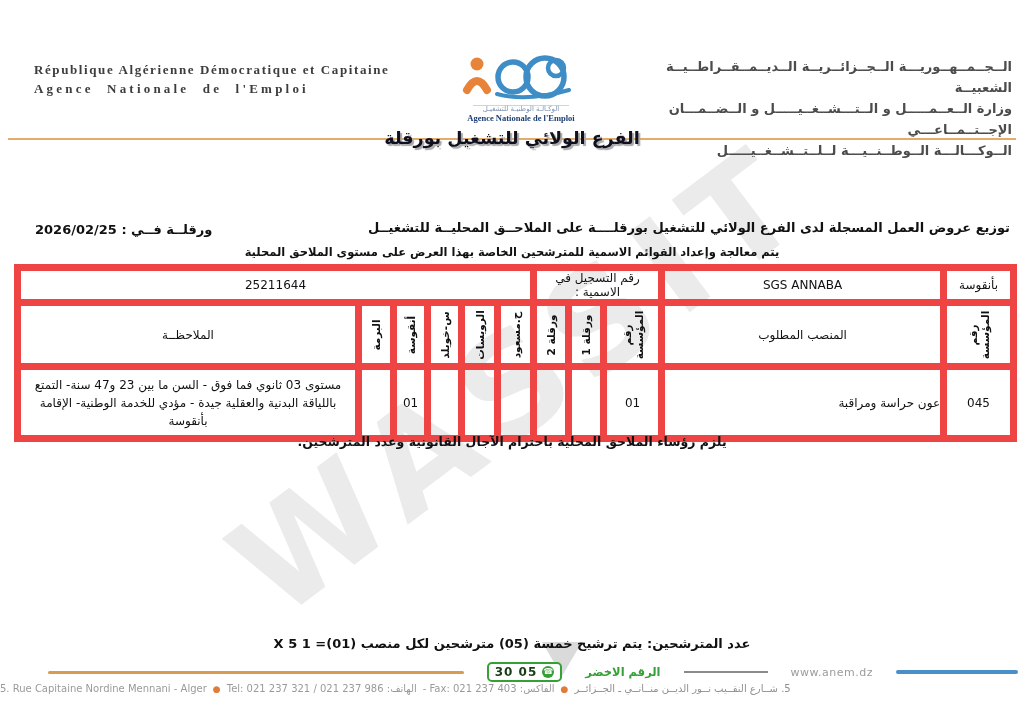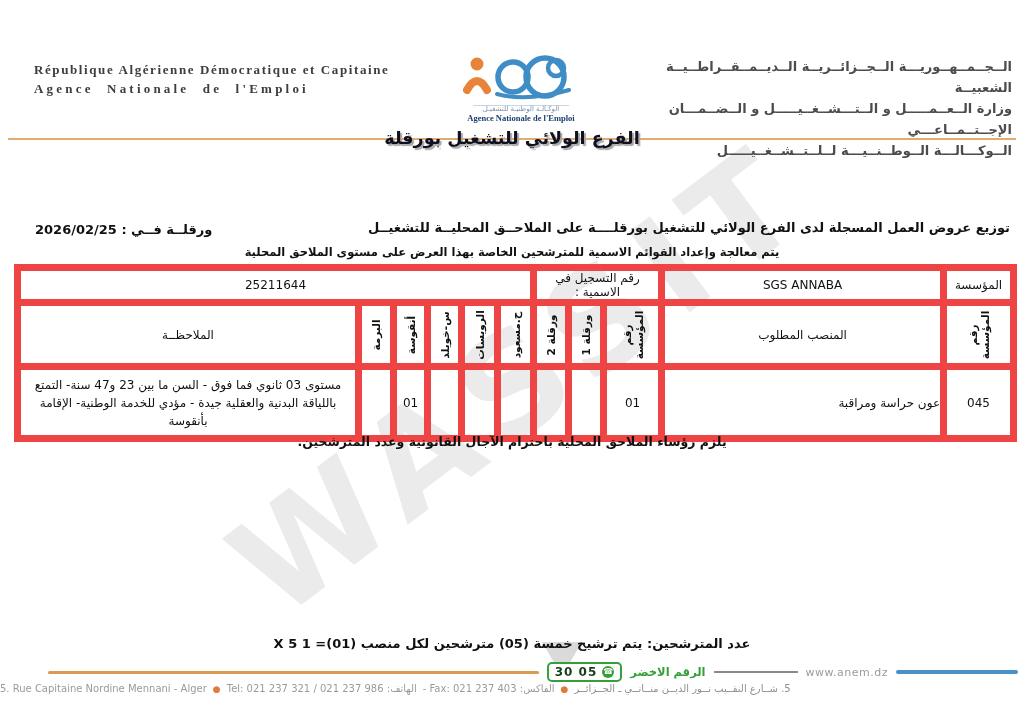--- a/index.html
+++ b/index.html
@@ -49,21 +49,21 @@
   .vtext{position:absolute;left:50%;top:50%;transform:translate(-50%,-50%) rotate(-90deg);
          white-space:nowrap;font-size:10.5px;font-weight:bold;direction:rtl;}
   .vtext.wrap2{white-space:normal;width:56px;text-align:center;line-height:1.15;}
   .hdr-wide{text-align:center;font-size:12.5px;}
   
   .obligation{left:0;top:434px;width:100%;text-align:center;direction:rtl;
               font-size:12.5px;font-weight:bold;}
   .candidates{left:0;top:636px;width:100%;text-align:center;direction:rtl;
               font-size:13px;font-weight:bold;}
   
-  .footer-rules{left:48px;top:662px;width:970px;display:flex;align-items:center;gap:8px;}
+  .footer-rules{left:48px;top:662px;width:970px;display:flex;align-items:center;gap:23px;}
   .orange-line{flex:1;height:3px;background:#d99a52;border-radius:2px;}
   .green-badge{display:flex;align-items:center;gap:5px;border:2px solid #35a035;border-radius:5px;
                background:#fff;padding:0 6px;height:16px;}
   .green-badge .num{font-size:12px;font-weight:bold;color:#173e17;letter-spacing:1px;}
   .phone-circle{width:12px;height:12px;border-radius:50%;background:#35a035;color:#fff;
                 font-size:8px;line-height:12px;text-align:center;}
   .green-label{color:#35a035;font-weight:bold;font-size:11.5px;direction:rtl;}
   .gray-line{width:84px;height:2px;background:#8a8a8a;}
   .site{color:#9b9b9b;font-size:11px;letter-spacing:.5px;}
   .blue-line{width:122px;height:3.5px;background:#4a8fc7;border-radius:2px;}
@@ -125,21 +125,21 @@
         <col style="width:35px">
         <col style="width:36px">
       <col style="width:36px">
         <col style="width:34px">
         <col style="width:34px">
       <col style="width:35px">
         <col style="width:341px">
     </colgroup>
     <tbody>
         <tr class="r1">
-      <td>المؤسسة</td>
+      <td>بأنقوسة</td>
       <td style="direction:ltr">SGS ANNABA</td>
       <td colspan="3">رقم التسجيل في الاسمية :</td>
       <td colspan="6" style="direction:ltr">25211644</td>
     </tr>
     <tr class="r2">
       <th class="vwrap">
         <span class="vtext wrap2">رقم المؤسسة</span>
       </th>
       <th class="hdr-wide">المنصب المطلوب</th>
       <th class="vwrap">

